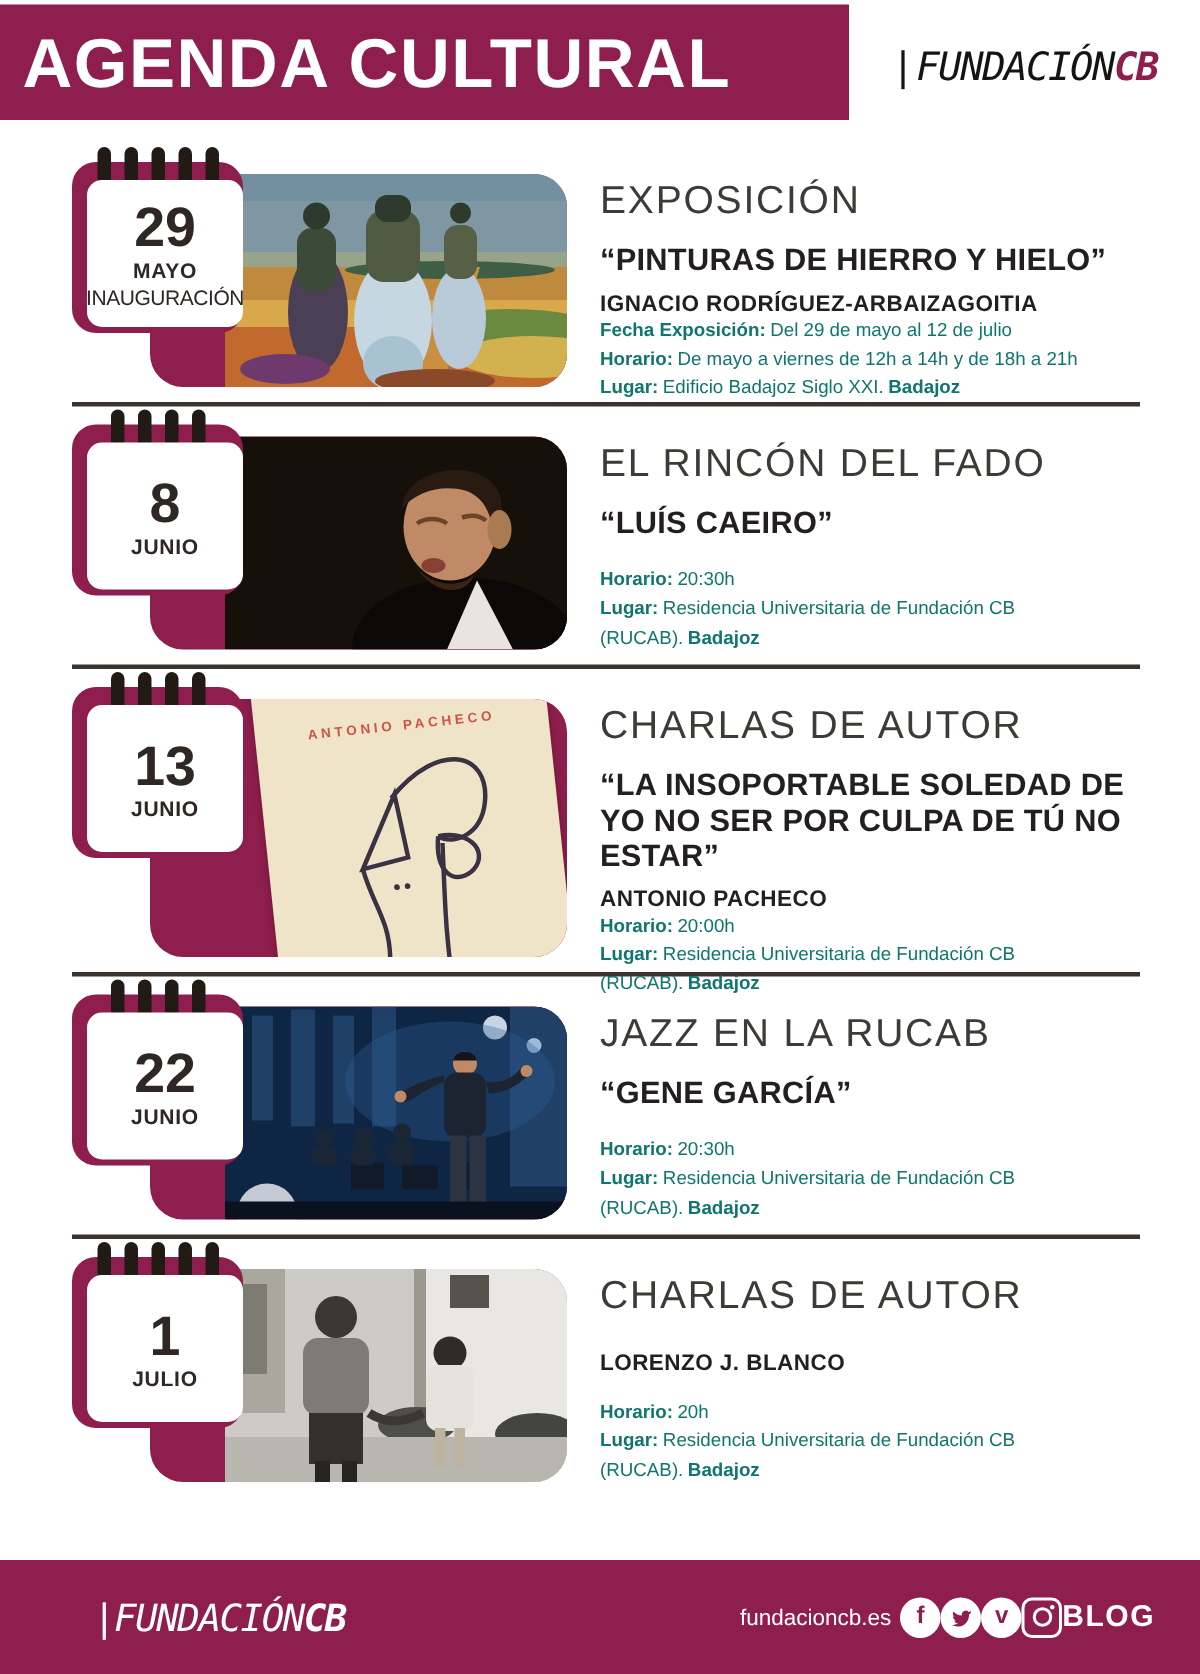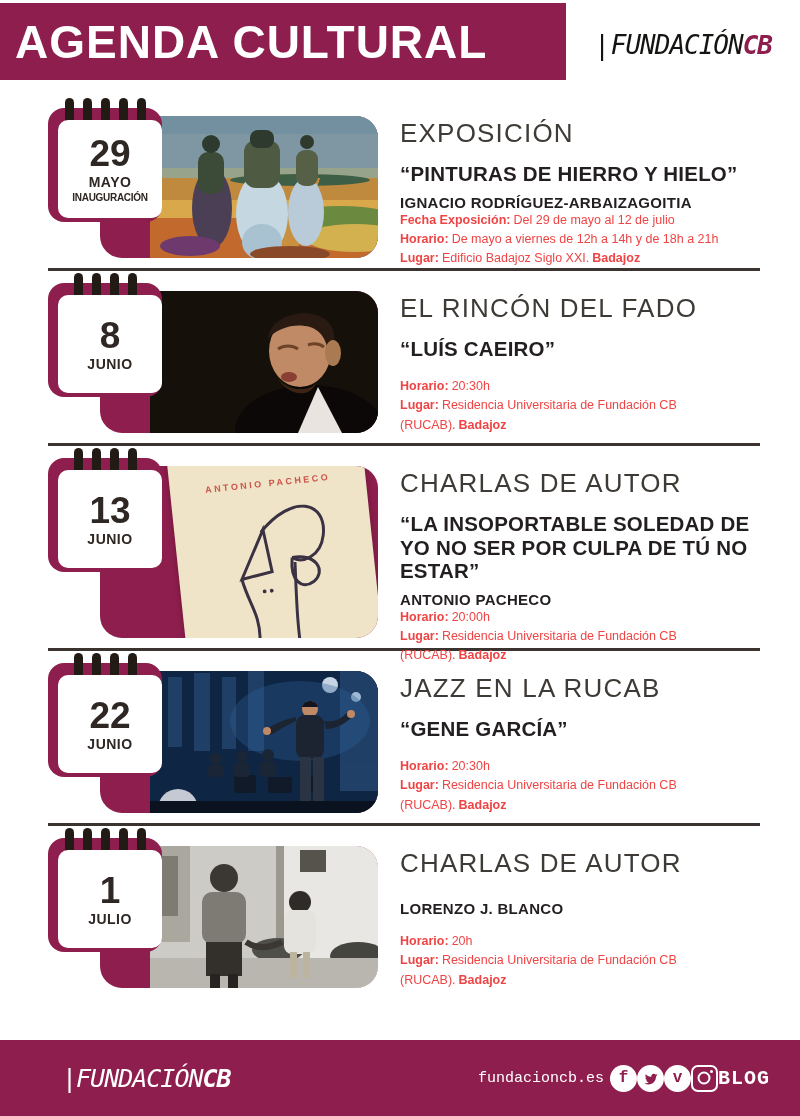--- a/index.html
+++ b/index.html
@@ -33,49 +33,49 @@
   .cal-backing{position:absolute;left:48px;top:12px;width:114px;height:114px;
                background:#8E1E4D;border-radius:16px;}
   .cal-rings{position:absolute;left:48px;top:2px;width:114px;display:flex;
              justify-content:center;gap:9px;}
   .ring{width:9px;height:26px;background:#221A15;border-radius:5px;}
   .cal-page{position:absolute;left:58px;top:24px;width:104px;height:98px;background:#fff;
             border-radius:10px;display:flex;flex-direction:column;align-items:center;
             justify-content:center;text-align:center;}
   .cal-day{font-size:37px;font-weight:800;color:#2E2724;line-height:1;}
   .cal-month{font-size:14px;font-weight:800;color:#2E2724;letter-spacing:.5px;margin-top:2px;}
-  .cal-note{font-size:10px;font-weight:700;color:#2E2724;letter-spacing:-.3px;margin-top:2px;}
+  .cal-note{font-size:14px;font-weight:400;color:#2E2724;letter-spacing:-.3px;margin-top:2px;}
   .cal-note:empty{display:none;}
 
   .info{position:absolute;left:400px;top:22px;width:362px;height:142px;
         display:flex;flex-direction:column;}
   .tall .info{height:172px;}
   .category{font-size:26px;font-weight:400;color:#3E3A36;letter-spacing:1.2px;margin-bottom:13px;}
   .ev-title{font-size:20.5px;font-weight:800;color:#231E1F;line-height:1.15;letter-spacing:.2px;}
   .ev-author{font-size:15px;font-weight:800;color:#231E1F;margin-top:8px;letter-spacing:.3px;}
   .ev-author:empty{display:none;}
-  .details{margin-top:auto;font-size:12.5px;color:#ef4444;line-height:1.55;}
+  .details{margin-top:auto;font-size:12.5px;color:#0f766e;line-height:1.55;}
   .detail-line b{font-weight:800;}
   .detail-line .lbl{margin-right:3px;}
   .detail-line .sfx{margin-left:3px;}
   .detail-line .sfx:empty{display:none;}
 
   
   .paper{position:absolute;left:28px;top:-18px;width:196px;height:230px;background:#EFE3C8;
          transform:rotate(-6deg);box-shadow:0 0 6px rgba(0,0,0,.25);
          display:flex;flex-direction:column;align-items:center;}
   .paper-title{margin-top:30px;font-size:9px;font-weight:800;color:#CC5448;letter-spacing:2.5px;}
 
   
   .footer{margin-top:auto;flex:0 0 auto;height:76px;background:#8E1E4D;display:flex;
           align-items:center;padding:0 30px 0 62px;box-sizing:border-box;}
   .footer .logo-f{font-family:"DejaVu Sans Mono",monospace;font-style:italic;font-size:25px;
                   letter-spacing:-1px;color:#fff;white-space:nowrap;}
   .footer .logo-f .cb{font-weight:bold;}
-  .footer-right{margin-left:auto;display:flex;align-items:center;font-family:Liberation Mono, monospace;}
+  .footer-right{margin-left:auto;display:flex;align-items:center;}
   .website{color:#fff;font-size:15px;margin-right:6px;}
   .sicon{width:27px;height:27px;border-radius:50%;background:#fff;display:flex;
          align-items:center;justify-content:center;color:#8E1E4D;font-weight:800;
          font-size:16px;line-height:1;}
   .sicon svg{width:15px;height:15px;fill:#8E1E4D;}
   .ig{width:23px;height:23px;border:2px solid #fff;border-radius:7px;background:transparent;
       position:relative;}
   .ig::after{content:"";position:absolute;left:50%;top:50%;width:9px;height:9px;
              border:2px solid #fff;border-radius:50%;transform:translate(-50%,-50%);}
   .ig::before{content:"";position:absolute;right:3px;top:3px;width:3px;height:3px;

